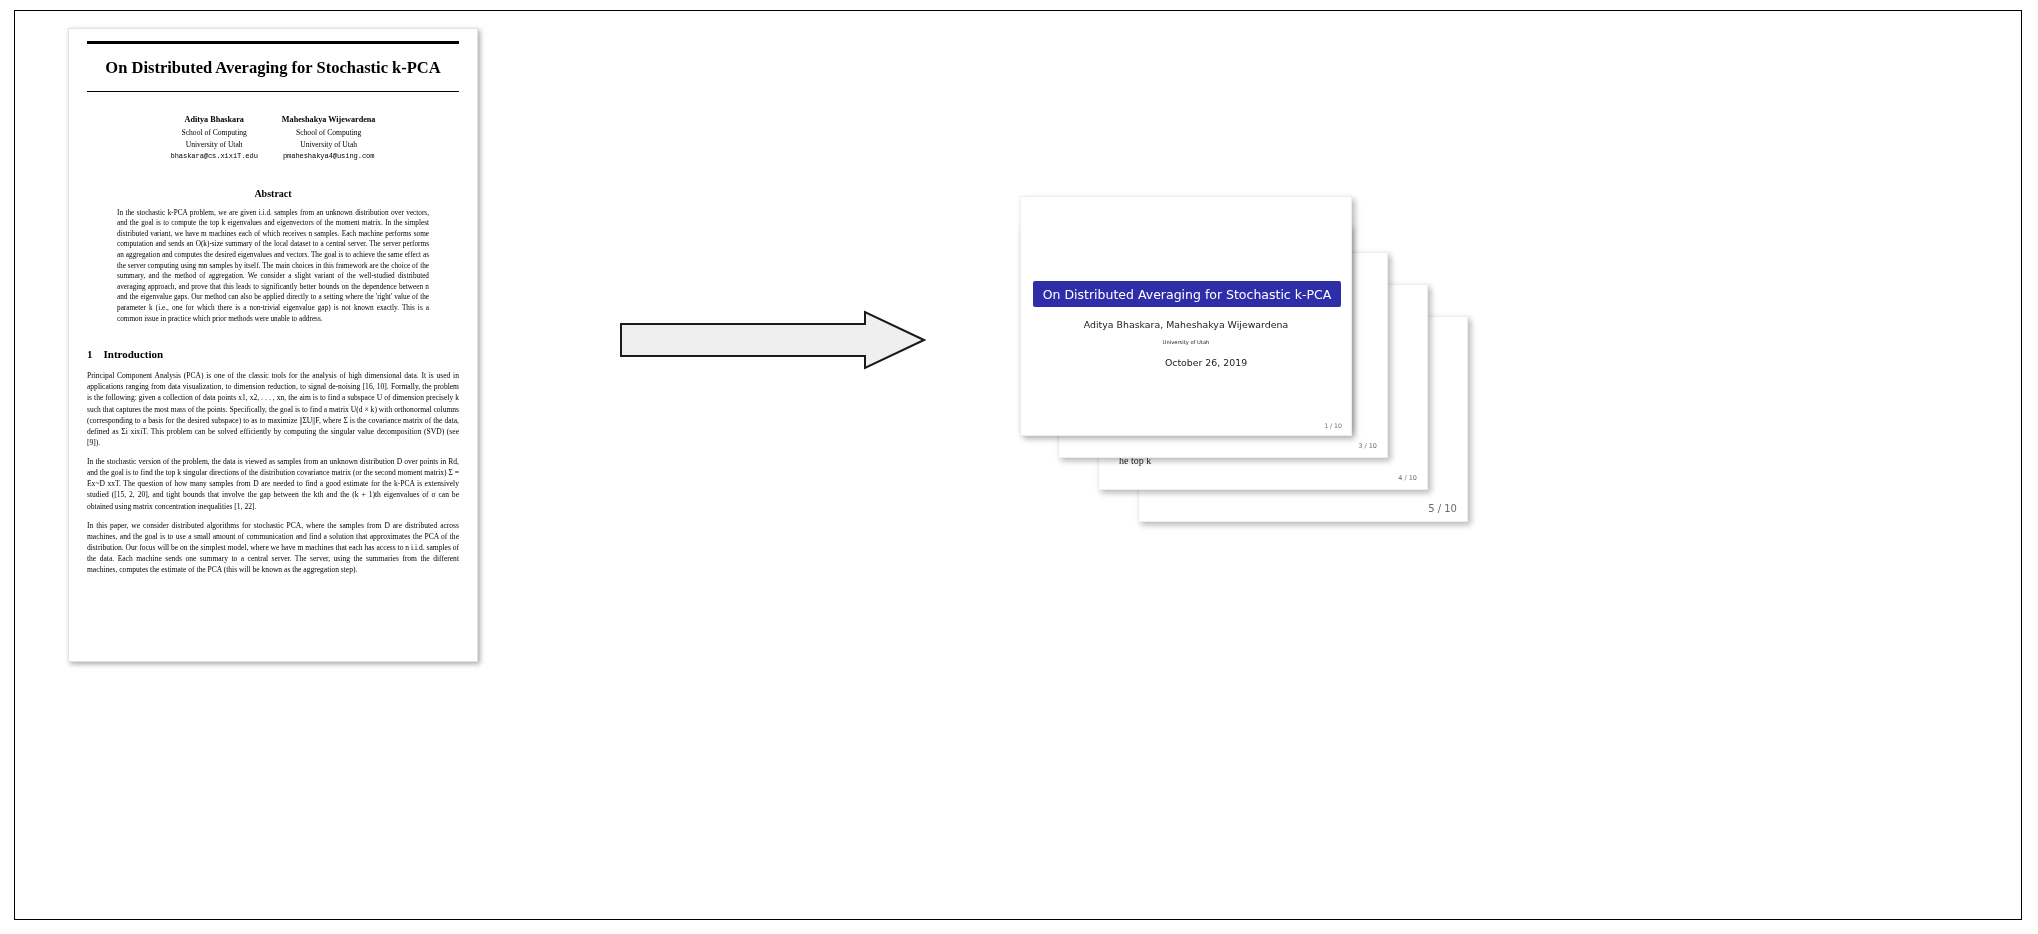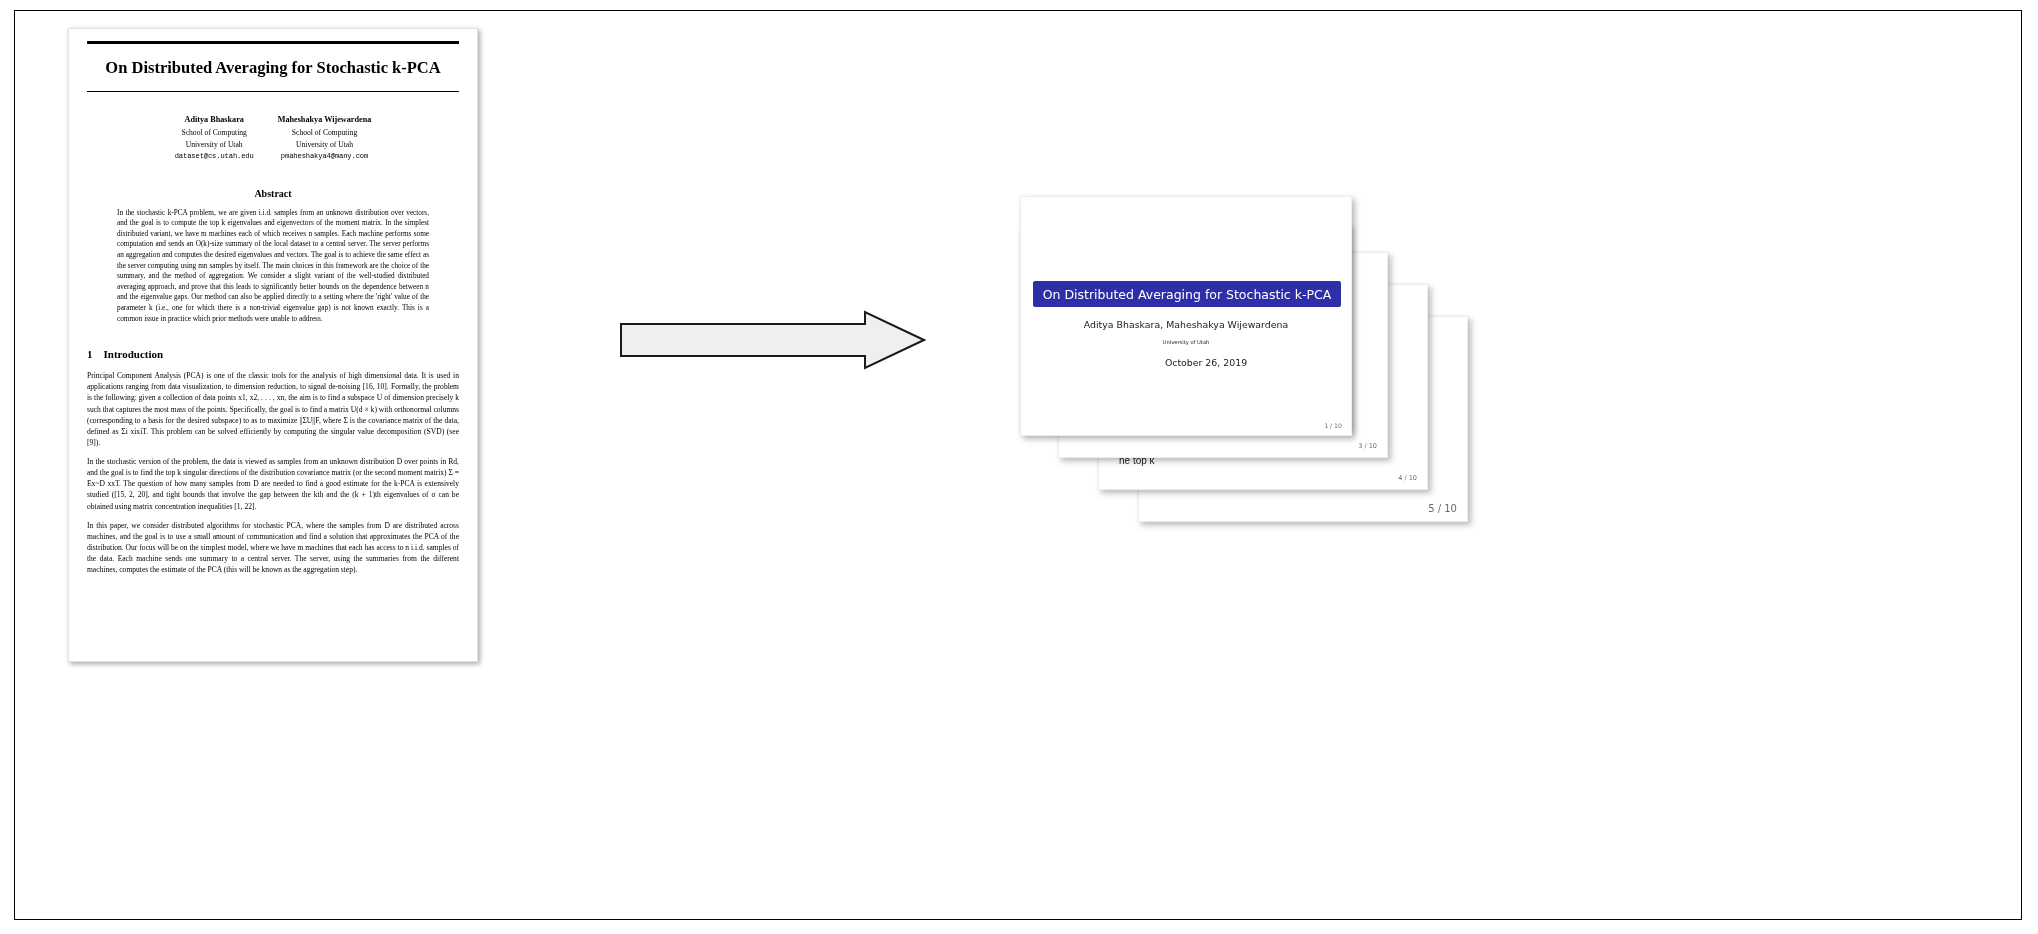--- a/index.html
+++ b/index.html
@@ -139,21 +139,21 @@
     background: #2e2fa8;
     border-radius: 2px;
   }
   .slide-banner-title {
     color: #ffffff;
     font-family: "DejaVu Sans", sans-serif;
     white-space: nowrap;
   }
   .slide-line {
     position: absolute;
-    font-family: Liberation Sans, sans-serif;
+    font-family: Liberation Serif, serif;
     color: #1b1b1b;
     white-space: nowrap;
   }
   .page-num {
     position: absolute;
     font-family: "DejaVu Sans", sans-serif;
     color: #6a6a6a;
     white-space: nowrap;
     margin-left: 28px;
   }
@@ -223,27 +223,27 @@
   <div id="paper-page">
     <div class="rule-thick"></div>
     <div id="paper-title">On Distributed Averaging for Stochastic k-PCA</div>
     <div class="rule-thin"></div>
 
     <div id="authors-row">
       <div class="author-block">
         <div class="author-name">Aditya Bhaskara</div>
         <div>School of Computing</div>
         <div>University of Utah</div>
-        <div class="author-mail">dataset@cs.utah.edu</div>
+        <div class="author-mail">bhaskara@cs.xixiT.edu</div>
       </div>
       <div class="author-block">
         <div class="author-name">Maheshakya Wijewardena</div>
         <div>School of Computing</div>
         <div>University of Utah</div>
-        <div class="author-mail">pmaheshakya4@many.com</div>
+        <div class="author-mail">pmaheshakya4@using.com</div>
       </div>
     </div>
 
     <div id="abstract-heading">Abstract</div>
     <div id="abstract-body">In the stochastic k-PCA problem, we are given i.i.d. samples from an unknown distribution over vectors, and the goal is to compute the top k eigenvalues and eigenvectors of the moment matrix. In the simplest distributed variant, we have m machines each of which receives n samples. Each machine performs some computation and sends an O(k)-size summary of the local dataset to a central server. The server performs an aggregation and computes the desired eigenvalues and vectors. The goal is to achieve the same effect as the server computing using mn samples by itself. The main choices in this framework are the choice of the summary, and the method of aggregation. We consider a slight variant of the well-studied distributed averaging approach, and prove that this leads to significantly better bounds on the dependence between n and the eigenvalue gaps. Our method can also be applied directly to a setting where the 'right' value of the parameter k (i.e., one for which there is a non-trivial eigenvalue gap) is not known exactly. This is a common issue in practice which prior methods were unable to address.</div>
 
     <div id="section-heading">
       <span class="num">1</span><span>Introduction</span>
     </div>
 

